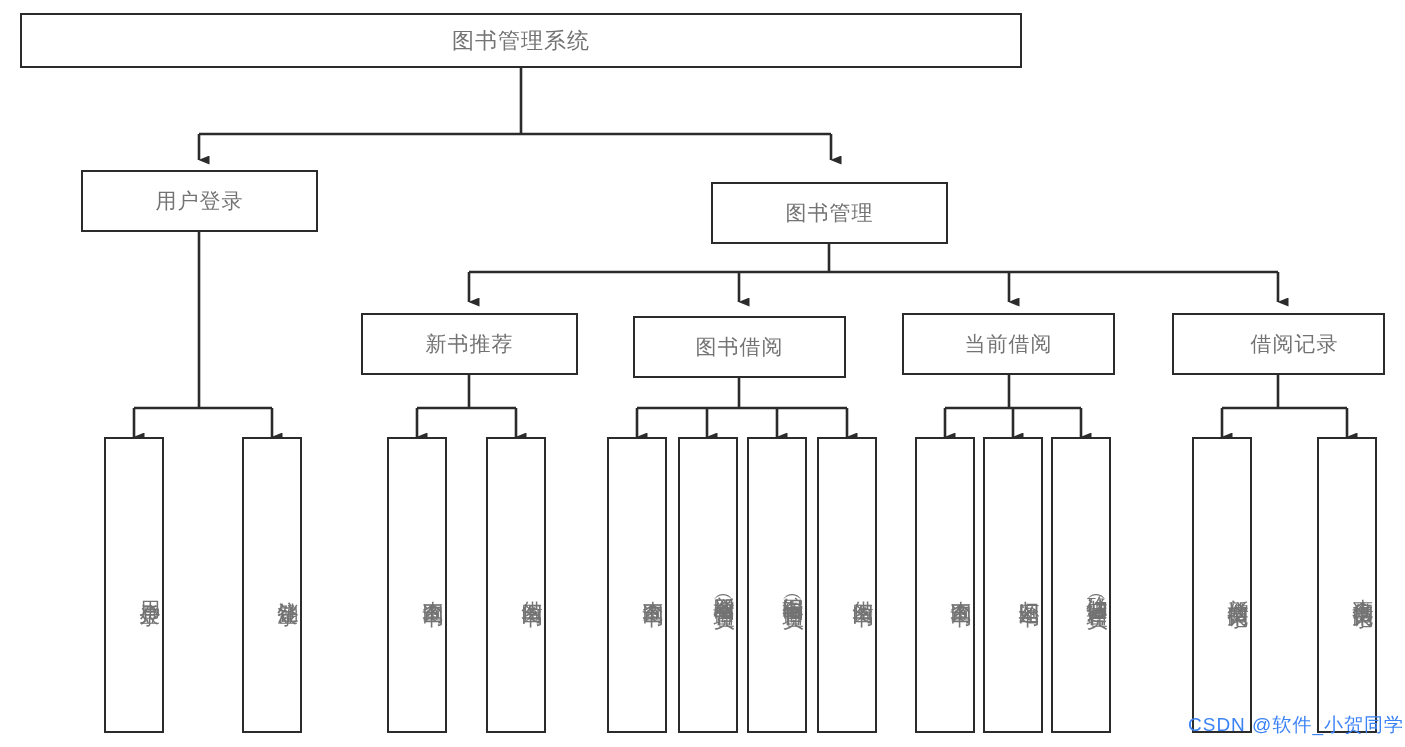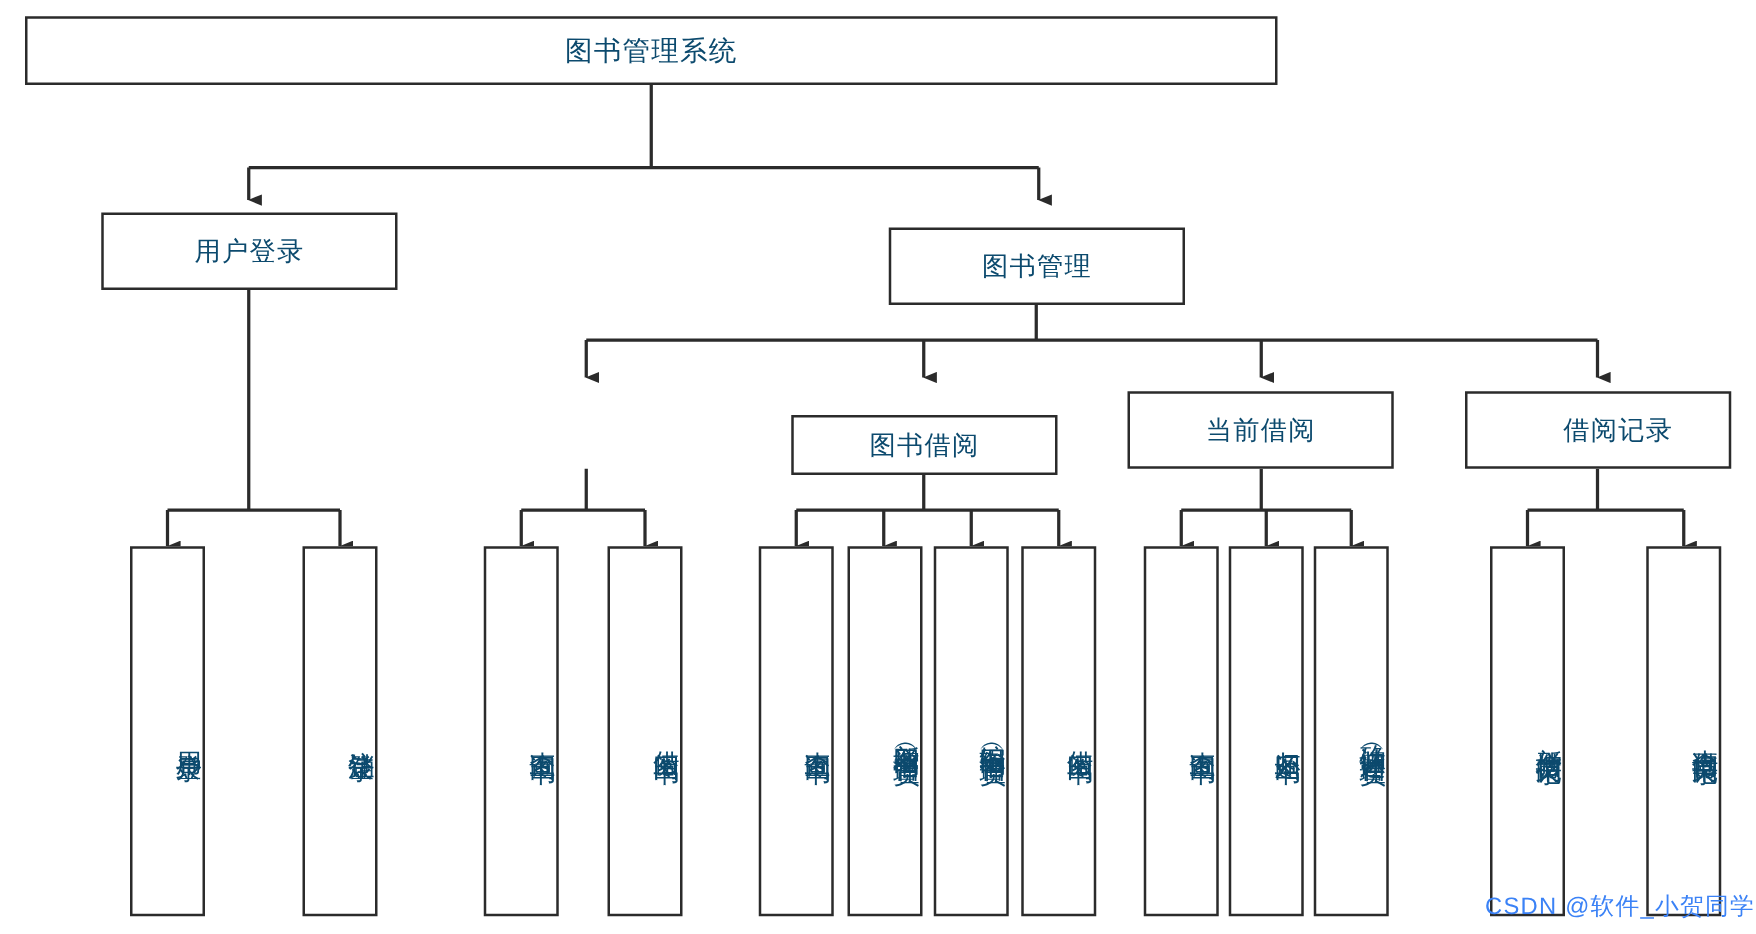--- a/index.html
+++ b/index.html
@@ -8,21 +8,21 @@
     width:1405px;height:747px;overflow:hidden;
   }
   #stage{position:relative;width:1405px;height:747px;background:#ffffff;}
   svg.edges{position:absolute;left:0;top:0;width:1405px;height:747px;}
   .node{
     position:absolute;
     box-sizing:border-box;
     background:#ffffff;
     border:2.5px solid #2b2b2b;
     display:flex;align-items:center;justify-content:center;
-    color:#0c4a6e;
+    color:#737373;
   }
   .node.horiz{font-size:21px;letter-spacing:1px;}
   .node.root{font-size:22px;letter-spacing:1px;}
   .node.vert{
     writing-mode:vertical-rl;
     text-orientation:upright;
     font-size:21px;
     line-height:1.18;
     letter-spacing:2px;
     padding-top:6px;
@@ -103,21 +103,24 @@
     <span>图书管理系统</span>
   </div>
 
   <div class="node horiz" style="left:81px;top:170px;width:237px;height:62px;">
     <span>用户登录</span>
   </div>
   <div class="node horiz" style="left:711px;top:170px;width:237px;height:62px;margin-top:12px;">
     <span>图书管理</span>
   </div>
 
-  <div class="node horiz" style="left:633px;top:332px;width:213px;height:48px;">
+  <div class="node horiz" style="left:361px;top:313px;width:217px;height:62px;">
+    <span>新书推荐</span>
+  </div>
+  <div class="node horiz" style="left:633px;top:316px;width:213px;height:62px;">
     <span>图书借阅</span>
   </div>
   <div class="node horiz" style="left:902px;top:313px;width:213px;height:62px;justify-content:center;">
     <span>当前借阅</span>
   </div>
   <div class="node horiz" style="left:1172px;top:313px;width:213px;height:62px;padding-left:32px;">
     <span>借阅记录</span>
   </div>
 
   <div class="node vert" style="left:104px;top:437px;width:60px;height:296px;">

